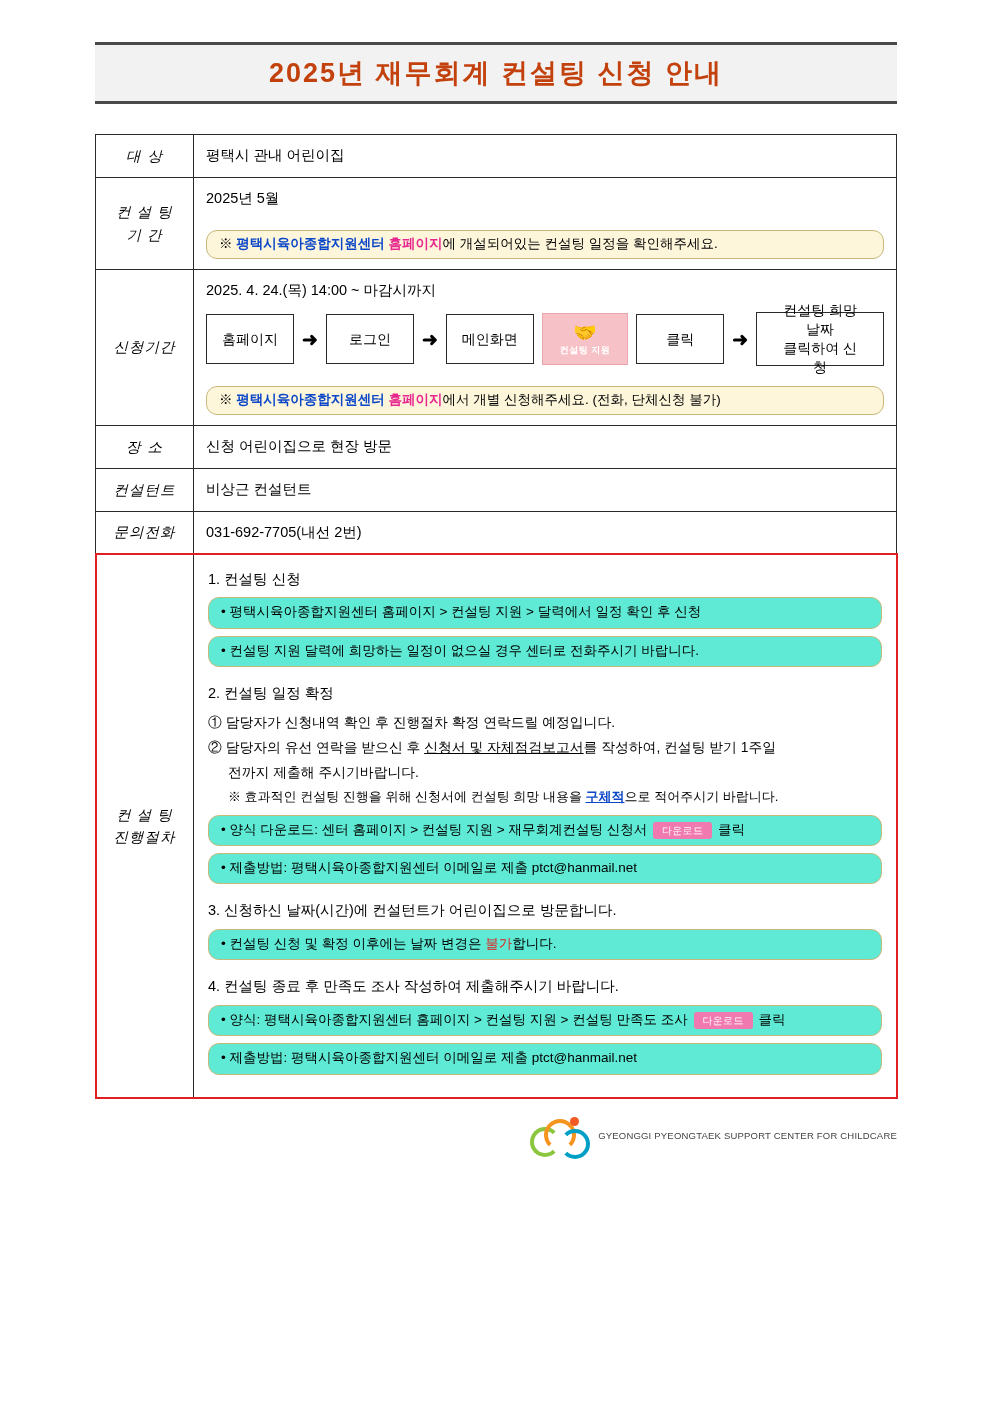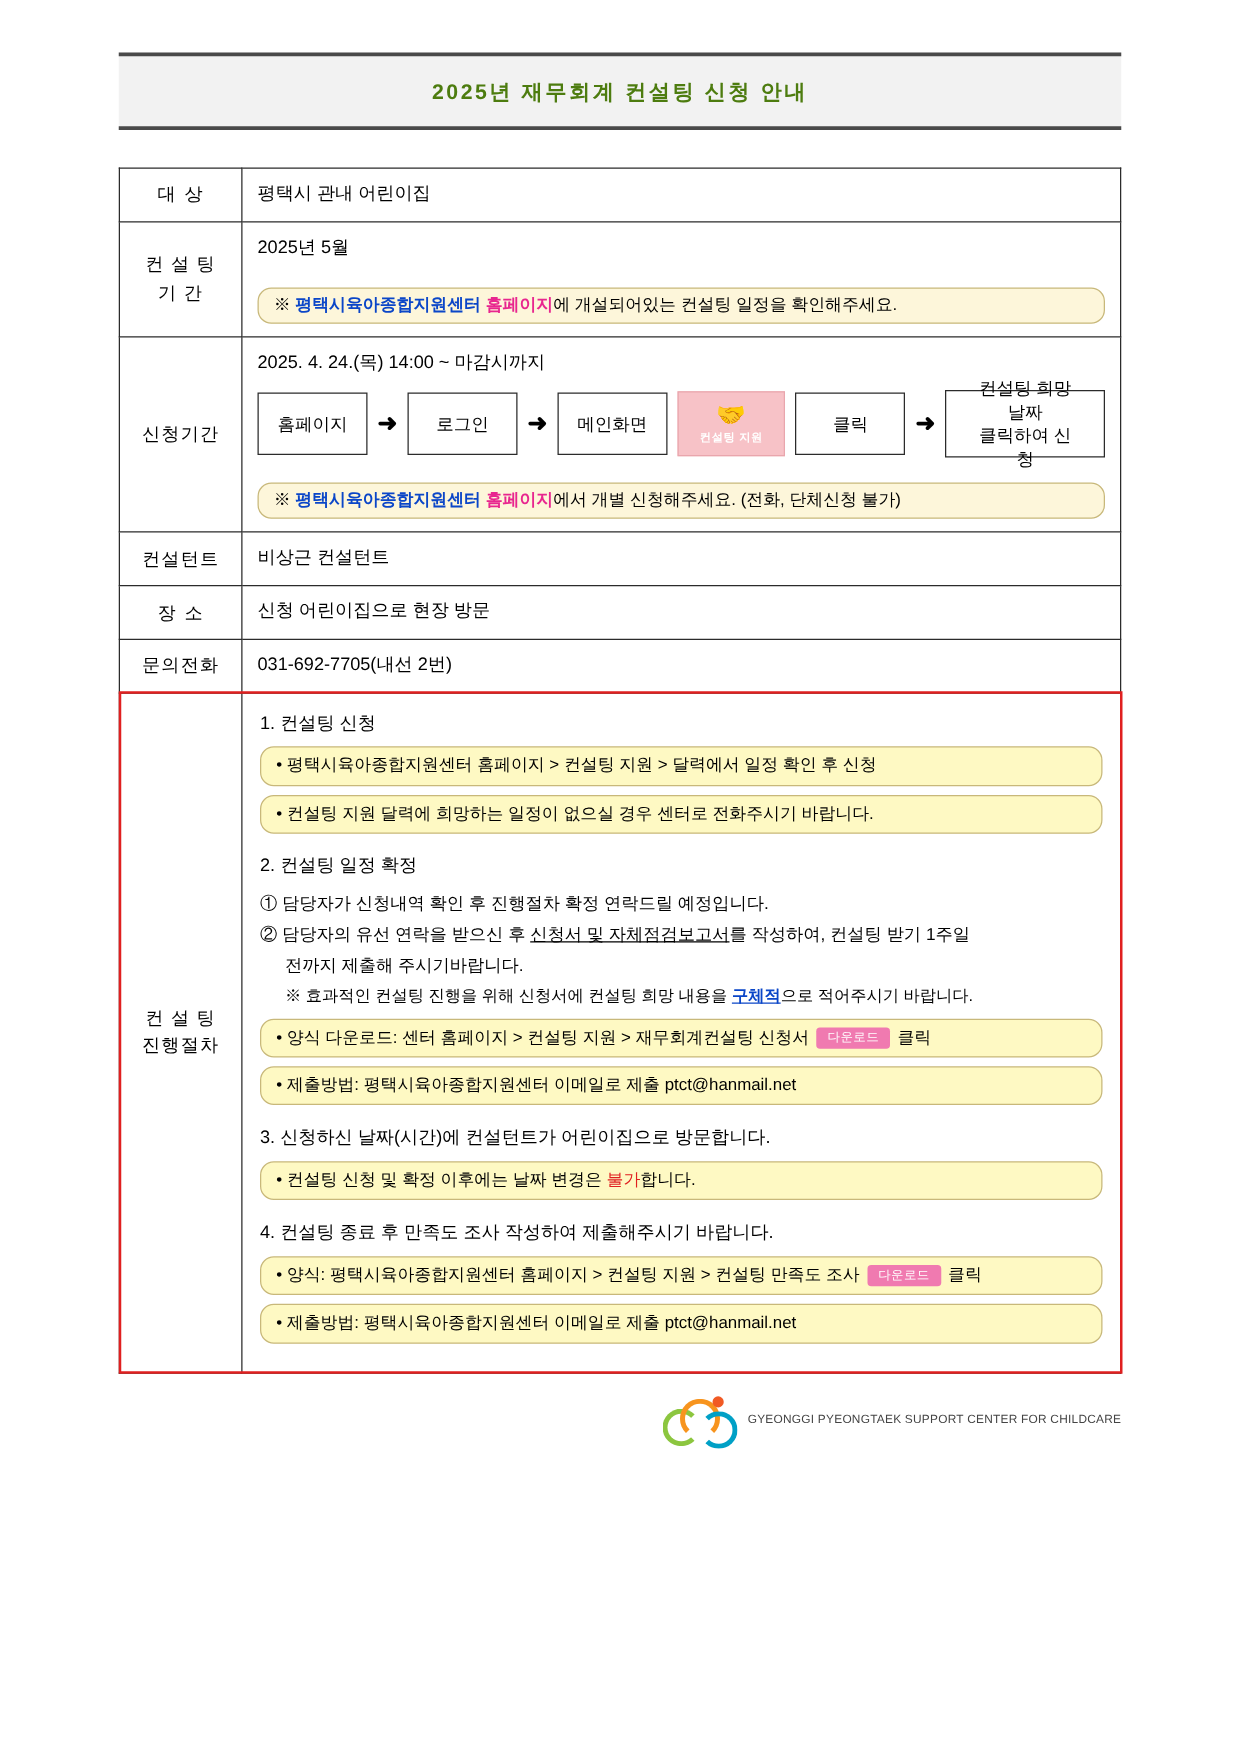--- a/index.html
+++ b/index.html
@@ -27,24 +27,24 @@
     margin: 42px 95px 0 95px;
     background: #f2f2f2;
     border-top: 3px solid #4a4a4a;
     border-bottom: 3px solid #4a4a4a;
     height: 56px;
     display: flex;
     align-items: center;
     justify-content: center;
   }
   .title-band .title-text {
-    font-size: 17px;
+    font-size: 27px;
     font-weight: bold;
     letter-spacing: 2px;
-    color: #4d7c0f;
+    color: #c2410c;
   }
 
   
   .main-table {
     margin: 30px 95px 0 95px;
     width: 802px;
     border-collapse: collapse;
     table-layout: fixed;
   }
   .main-table td {
@@ -52,20 +52,21 @@
     vertical-align: middle;
     padding: 10px 12px;
     font-size: 14.5px;
   }
   .lbl {
     width: 98px;
     text-align: center;
     font-size: 15px;
     letter-spacing: 1px;
     vertical-align: middle;
+    font-style: italic;
   }
   .lbl .sp {
     letter-spacing: 7px;
   }
   .lbl-2line {
     line-height: 1.55;
   }
   .cell-body {
     font-size: 15px;
     line-height: 1.5;
@@ -169,21 +170,21 @@
   }
   .step-title {
     font-size: 14.5px;
     margin: 0 0 7px 0;
     font-weight: normal;
   }
   .step-title.mt {
     margin-top: 16px;
   }
   .bullet {
-    background: #fef9c3;
+    background: #5eead4;
     border: 1px solid #c8b87a;
     border-radius: 11px;
     padding: 5px 12px 6px 12px;
     font-size: 13.5px;
     margin: 0 0 7px 0;
     line-height: 1.35;
   }
   .sub-line {
     font-size: 13.8px;
     line-height: 1.6;
@@ -328,29 +329,29 @@
             </div>
           </div>
 
           <div class="note full">
             <span>※ </span><span class="blue">평택시육아종합지원센터 </span><span class="pink">홈페이지</span><span>에서 개별 신청해주세요. (전화, 단체신청 불가)</span>
           </div>
         </td>
       </tr>
 
       <tr>
+        <td class="lbl">
+          <span class="sp">장</span><span>소</span>
+        </td>
+        <td class="cell-body">신청 어린이집으로 현장 방문</td>
+      </tr>
+
+      <tr>
         <td class="lbl">컨설턴트</td>
         <td class="cell-body">비상근 컨설턴트</td>
-      </tr>
-
-      <tr>
-        <td class="lbl">
-          <span class="sp">장</span><span>소</span>
-        </td>
-        <td class="cell-body">신청 어린이집으로 현장 방문</td>
       </tr>
 
       <tr>
         <td class="lbl">문의전화</td>
         <td class="cell-body">031-692-7705(내선 2번)</td>
       </tr>
 
       <tr class="proc-row proc-outline">
         <td class="lbl lbl-2line">
           <div>컨 설 팅</div>

